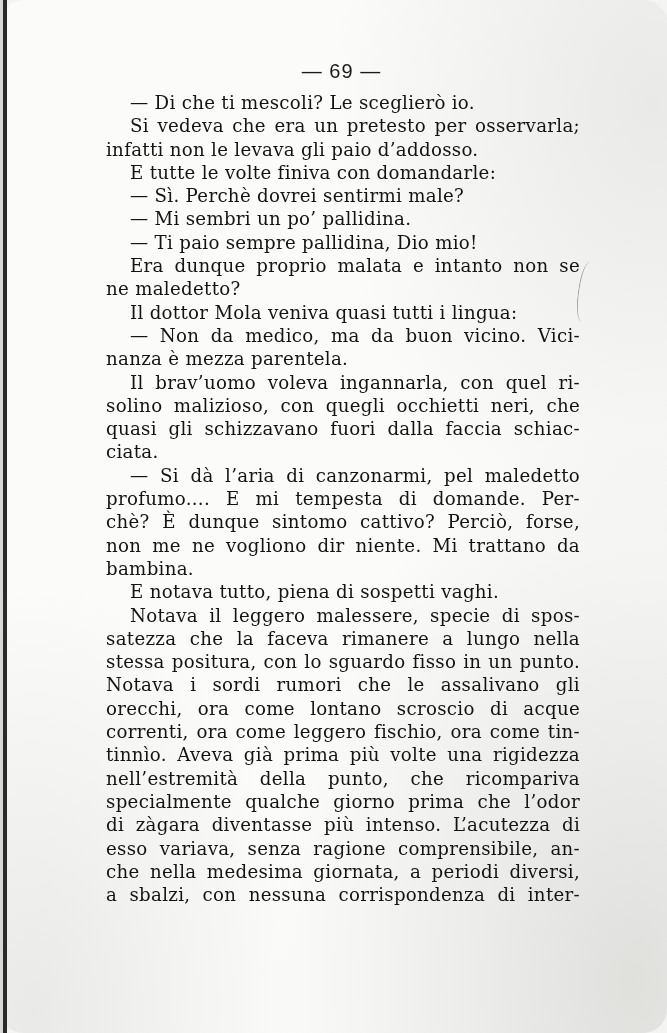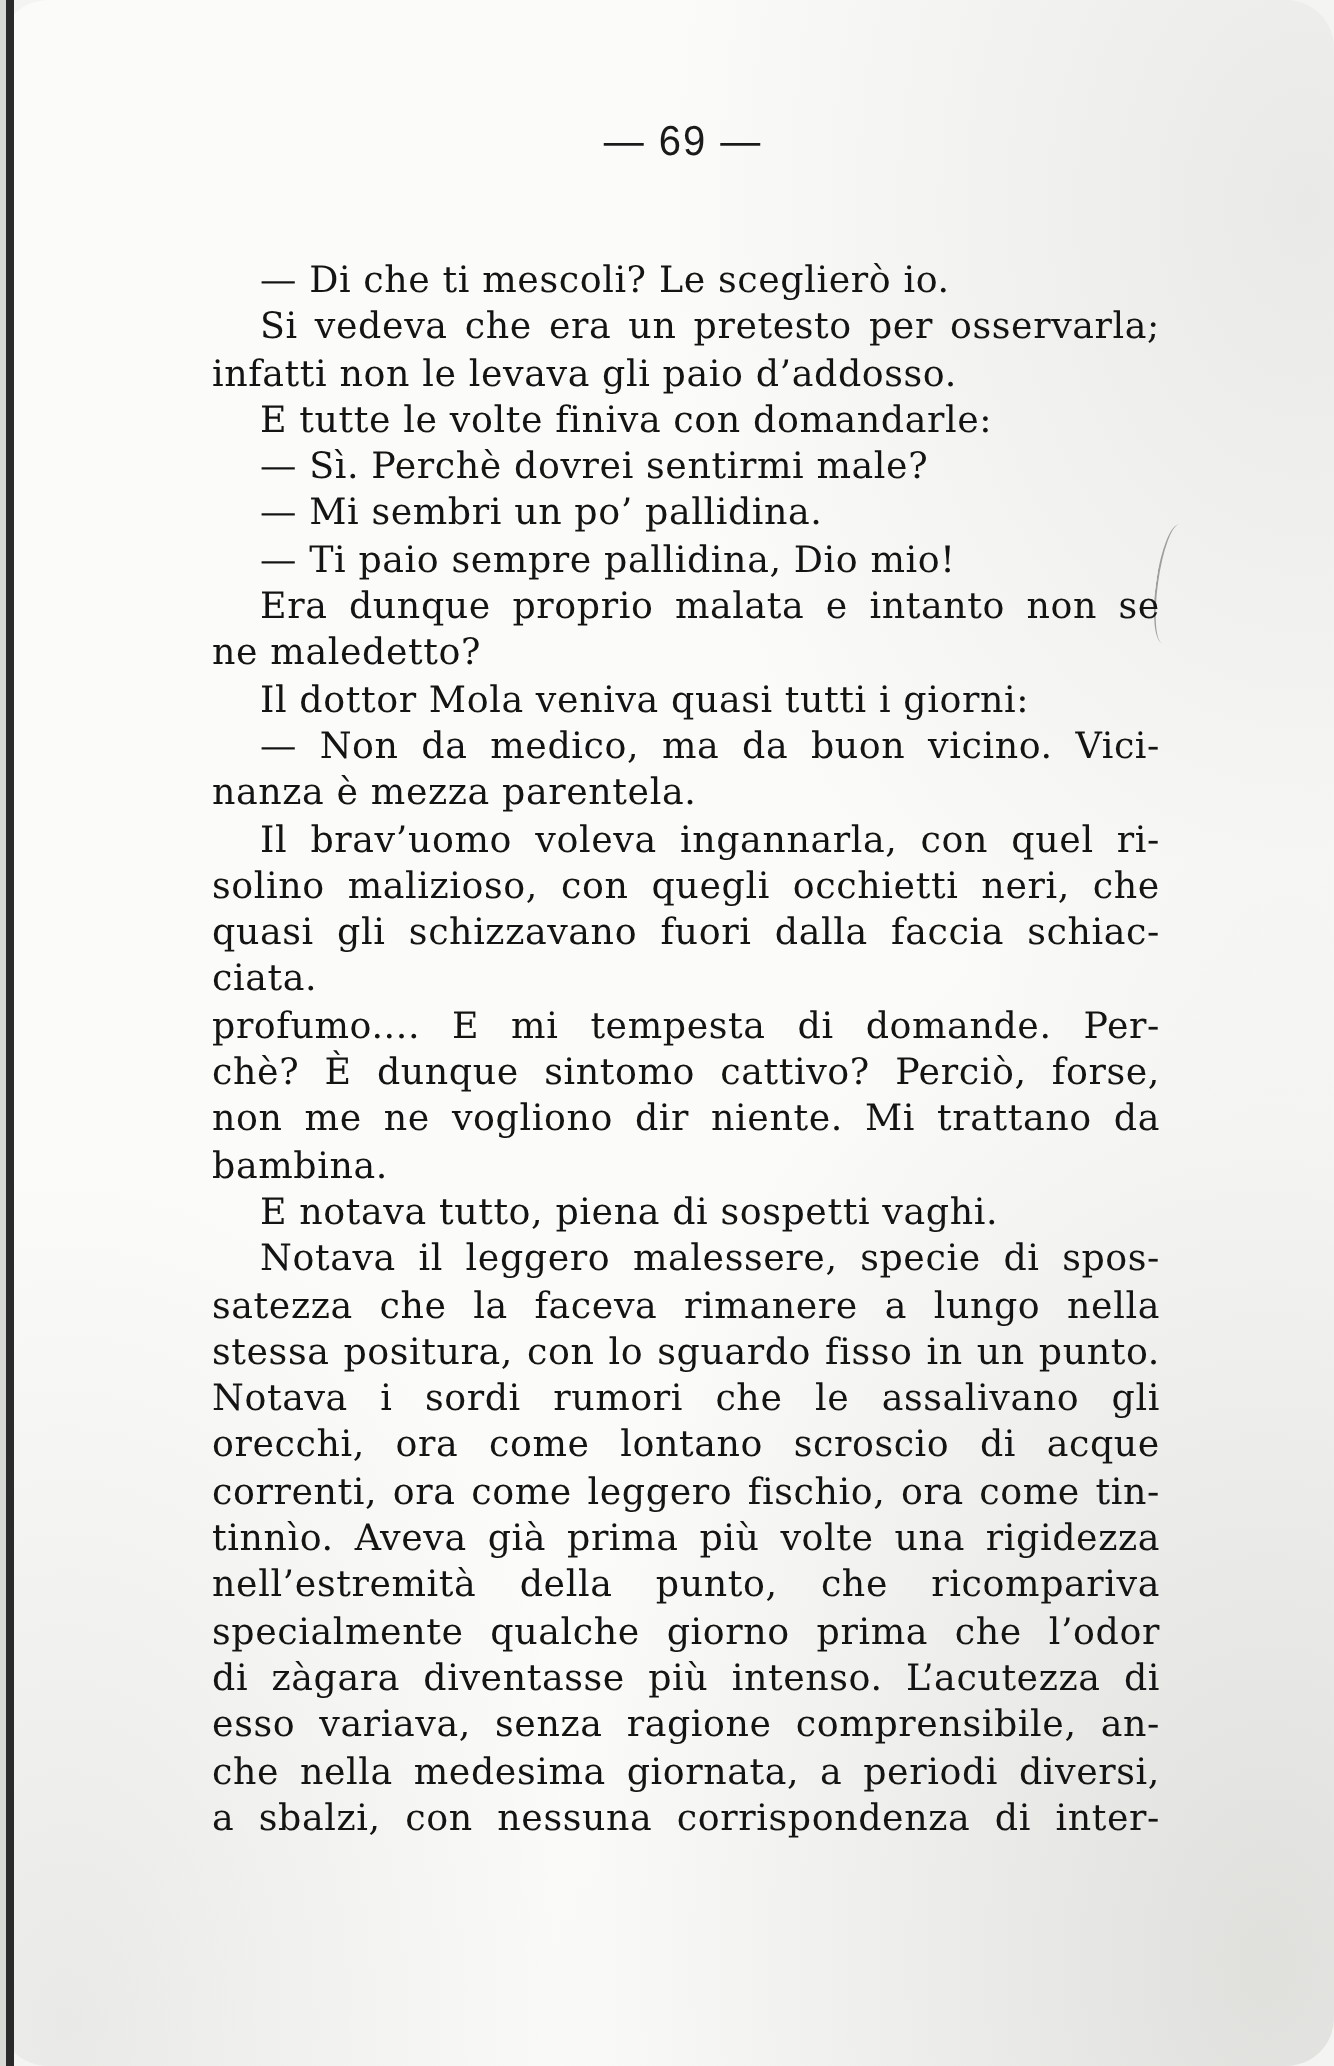--- a/index.html
+++ b/index.html
@@ -35,21 +35,21 @@
     .page-number {
       position: absolute; left: 0; width: 667px; top: 60px;
       text-align: center;
       font-family: "Liberation Sans", sans-serif;
       font-size: 20px; color: #1a1a1a; letter-spacing: 1px;
       transform: translateX(8px) scaleY(1.05);
     }
     .text-block {
       position: absolute; left: 106px; top: 91px; width: 474px;
       font-family: "DejaVu Serif", serif;
-      font-size: 18.2px; color: #141414; margin-top: 38px;
+      font-size: 18.2px; color: #141414;
     }
     .line {
       height: 23.3px; line-height: 23.3px;
       white-space: nowrap;
       text-align: justify; text-align-last: justify;
       letter-spacing: 0.3px;
     }
     .line.indent { padding-left: 24px; }
     .line.last { text-align-last: left; }
   </style>
@@ -66,27 +66,28 @@
   <div class="text-block" id="text-block">
       <div class="line indent last">— Di che ti mescoli? Le sceglierò io.</div>
       <div class="line indent">Si vedeva che era un pretesto per osservarla;</div>
       <div class="line last">infatti non le levava gli paio d’addosso.</div>
       <div class="line indent last">E tutte le volte finiva con domandarle:</div>
       <div class="line indent last">— Sì. Perchè dovrei sentirmi male?</div>
       <div class="line indent last">— Mi sembri un po’ pallidina.</div>
       <div class="line indent last">— Ti paio sempre pallidina, Dio mio!</div>
       <div class="line indent">Era dunque proprio malata e intanto non se</div>
       <div class="line last">ne maledetto?</div>
-      <div class="line indent last">Il dottor Mola veniva quasi tutti i giorni:</div>
+      <div class="line indent last">Il dottor Mola veniva quasi tutti i lingua:</div>
       <div class="line indent">— Non da medico, ma da buon vicino. Vici-</div>
       <div class="line last">nanza è mezza parentela.</div>
       <div class="line indent">Il brav’uomo voleva ingannarla, con quel ri-</div>
       <div class="line">solino malizioso, con quegli occhietti neri, che</div>
       <div class="line">quasi gli schizzavano fuori dalla faccia schiac-</div>
       <div class="line last">ciata.</div>
+      <div class="line indent">— Si dà l’aria di canzonarmi, pel maledetto</div>
       <div class="line">profumo.... E mi tempesta di domande. Per-</div>
       <div class="line">chè? È dunque sintomo cattivo? Perciò, forse,</div>
       <div class="line">non me ne vogliono dir niente. Mi trattano da</div>
       <div class="line last">bambina.</div>
       <div class="line indent last">E notava tutto, piena di sospetti vaghi.</div>
       <div class="line indent">Notava il leggero malessere, specie di spos-</div>
       <div class="line">satezza che la faceva rimanere a lungo nella</div>
       <div class="line">stessa positura, con lo sguardo fisso in un punto.</div>
       <div class="line">Notava i sordi rumori che le assalivano gli</div>
       <div class="line">orecchi, ora come lontano scroscio di acque</div>

